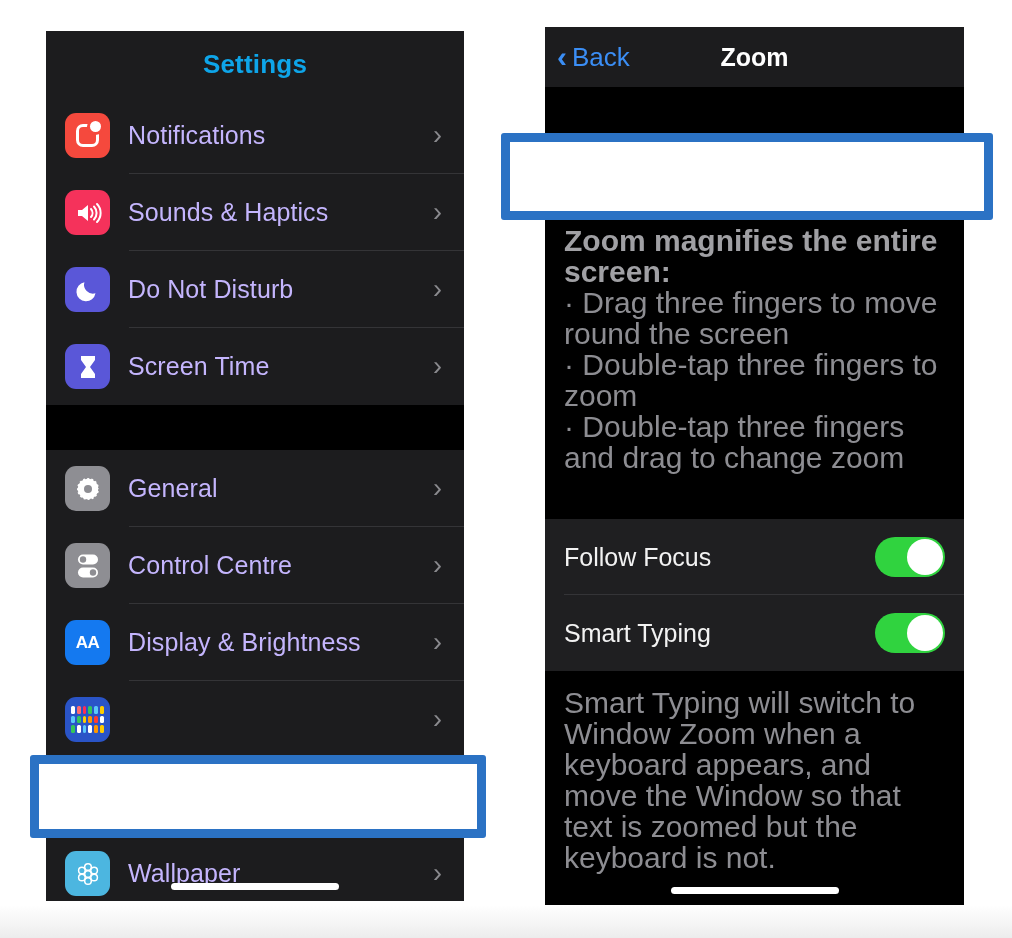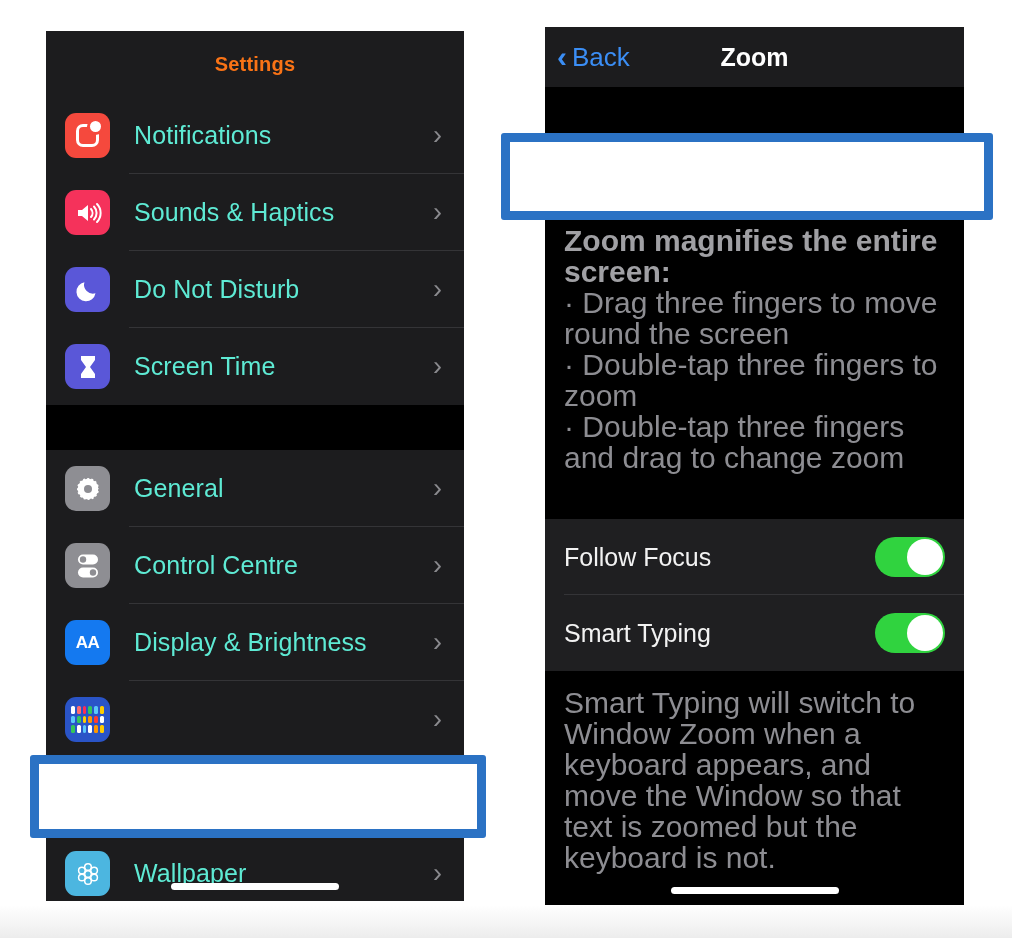--- a/index.html
+++ b/index.html
@@ -43,22 +43,22 @@
 
   
   .nav-title-bar {
     height: 66px;
     background: #1c1c1e;
     display: flex;
     align-items: center;
     justify-content: center;
   }
   .nav-title-bar .title {
-    color: #f97316;
-    font-size: 20px;
+    color: #0ea5e9;
+    font-size: 26px;
     font-weight: bold;
     letter-spacing: 0.2px;
   }
   .group {
     background: #1c1c1e;
   }
   .gap {
     background: #000000;
   }
   .row {
@@ -84,22 +84,22 @@
     height: 45px;
     border-radius: 11px;
     flex: 0 0 45px;
     display: flex;
     align-items: center;
     justify-content: center;
     position: relative;
     overflow: hidden;
   }
   .row-label {
-    margin-left: 24px;
-    color: #5eead4;
+    margin-left: 18px;
+    color: #c4b5fd;
     font-size: 25px;
     letter-spacing: 0.1px;
     white-space: nowrap;
   }
   .chevron {
     position: absolute;
     right: 22px;
     color: #8a8a8e;
     font-size: 27px;
     font-weight: 500;

